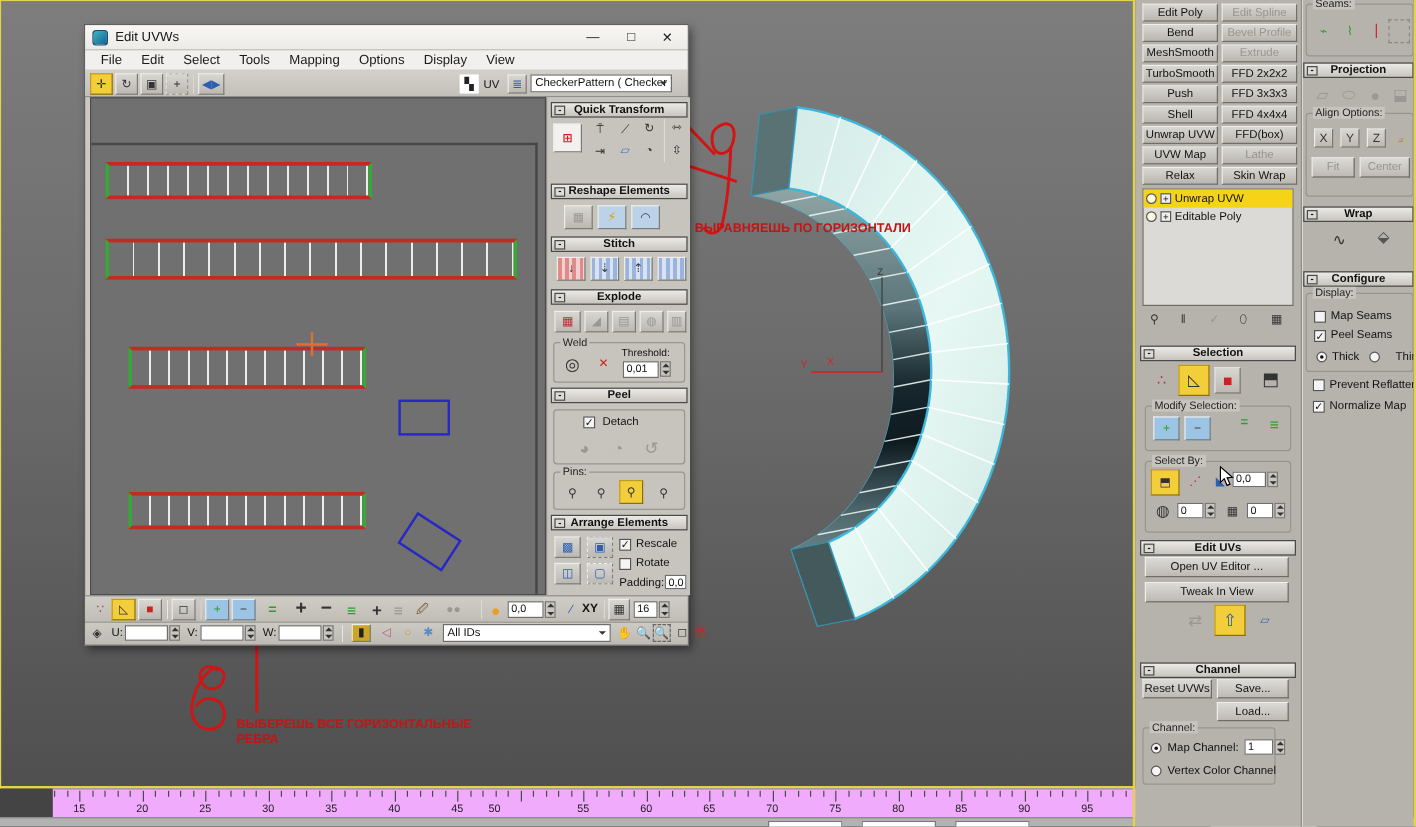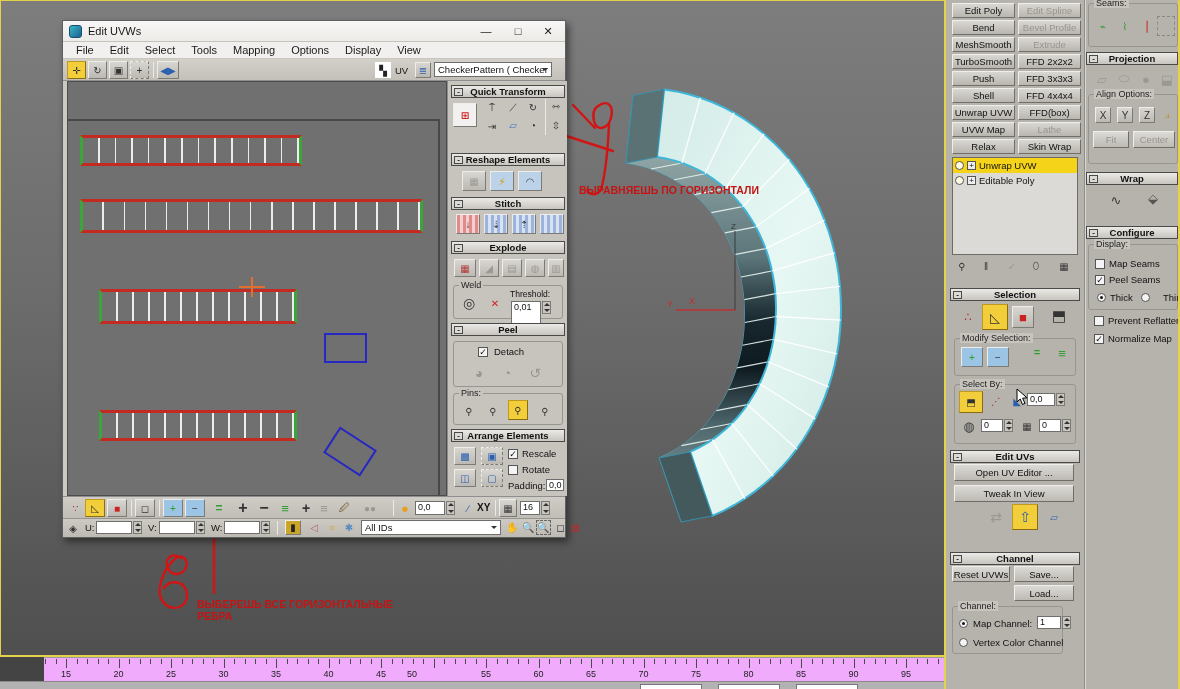--- a/index.html
+++ b/index.html
@@ -17,21 +17,21 @@
   #far-right-border{left:1178px;top:0;width:2px;height:689px;background:#e6d24a;}
 
   
   #ruler{left:0;top:657px;width:1064px;height:24px;background:#f0abfc;border-top:1px solid #9a9a9a;margin-left:44px;}
   .tick{position:absolute;top:1px;width:1px;background:#4a4a4a;}
   .tick-label{position:absolute;top:11px;font-size:9px;color:#222;transform:translateX(-50%);}
   #bottom-strip{left:0;top:681px;width:1180px;height:8px;background:#b2b2b2;border-top:1px solid #8a8a8a;}
   .bs-field{position:absolute;top:2px;height:6px;background:#fff;border:1px solid #777;}
 
   
-  #dialog{left:62px;top:20px;width:504px;height:518px;background:#ccc9c2;
+  #dialog{left:70px;top:20px;width:504px;height:518px;background:#ccc9c2;
     border:1px solid #5f5f5f;box-shadow:3px 4px 7px rgba(0,0,0,.45);}
   #titlebar{left:0;top:0;width:502px;height:21px;background:linear-gradient(#f8f7f5,#ecebe8);
     border-bottom:1px solid #c5c2bb;display:flex;align-items:center;padding-left:6px;}
   #app-icon{width:13px;height:13px;border-radius:3px;background:linear-gradient(135deg,#39b8c8,#1b5f8f);
     border:1px solid #14506e;margin-right:6px;}
   #title-text{font-size:11px;color:#151515;}
   .win-btn{position:absolute;top:0;width:30px;height:20px;display:flex;align-items:center;justify-content:center;
     font-size:11px;color:#222;}
   #menubar{left:0;top:21px;width:502px;height:17px;background:#f1f0ee;border-bottom:1px solid #c9c6c0;
     display:flex;align-items:center;padding-left:5px;gap:0;}
@@ -395,21 +395,21 @@
       <span class="ic" style="left:6px;top:178px;width:22px;height:18px;color:#b03030">▦</span>
       <span class="ic dis" style="left:31px;top:178px;width:20px;height:18px">◢</span>
       <span class="ic dis" style="left:54px;top:178px;width:20px;height:18px">▤</span>
       <span class="ic dis" style="left:77px;top:178px;width:20px;height:18px">◍</span>
       <span class="ic dis" style="left:100px;top:178px;width:16px;height:18px">▥</span>
       <div class="gbox" style="left:5px;top:204px;width:110px;height:34px">
         <span class="glabel">Weld</span>
         <span class="ic noborder" style="left:4px;top:6px;width:22px;height:22px;font-size:14px">◎</span>
         <span class="ic noborder" style="left:30px;top:6px;width:22px;height:22px;color:#c22">✕</span>
         <span class="lbl" style="left:56px;top:3px;font-size:8.5px">Threshold:</span>
-        <span class="field" style="left:57px;top:15px;width:30px;height:23px">0,01</span>
+        <span class="field" style="left:57px;top:15px;width:30px;height:14px">0,01</span>
         <span class="spin" style="left:88px;top:15px;height:13px">
             <i class="up"></i>
             <i class="dn"></i>
           </span>
       </div>
 
       <div class="rhead" style="left:3px;top:242px;width:114px">
         <span class="minus">-</span><span>Peel</span></div>
       <div class="gbox" style="left:5px;top:260px;width:110px;height:46px">
         <span class="cb" style="left:24px;top:5px">✓</span>

